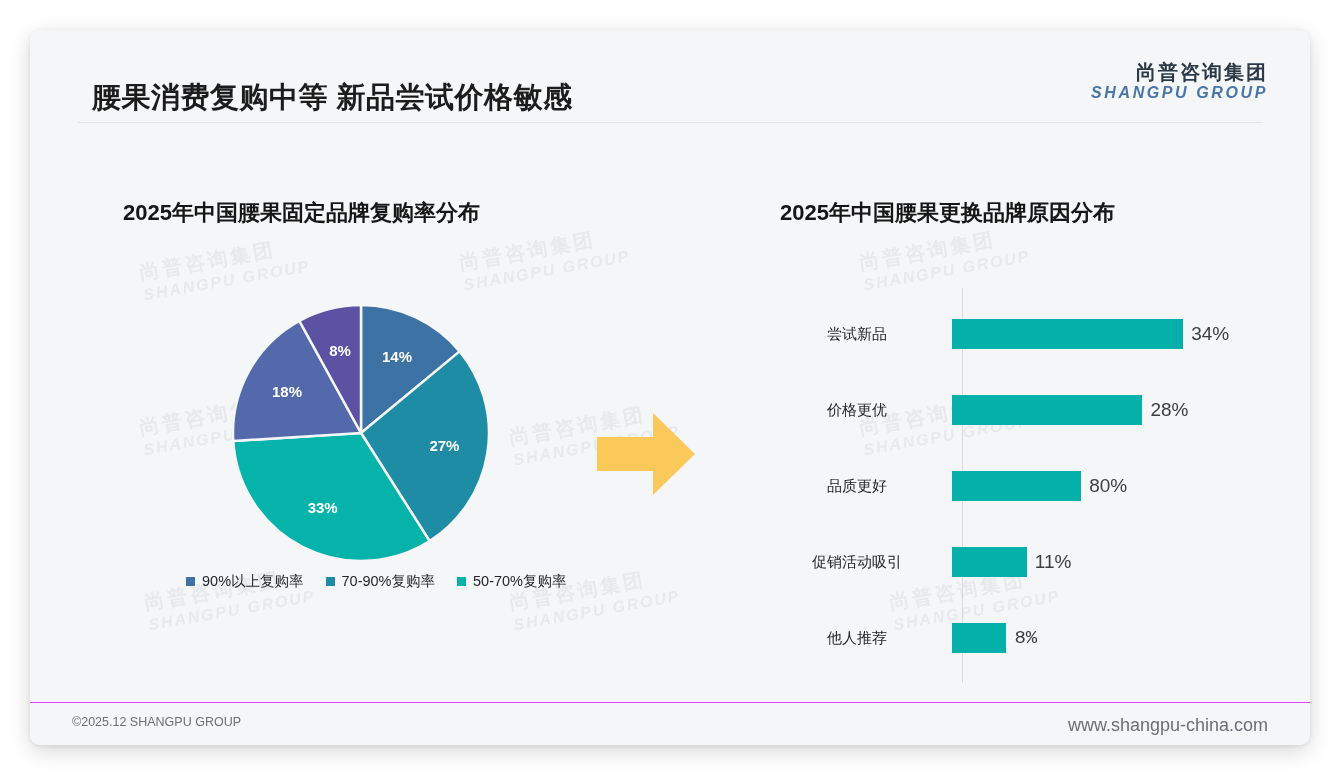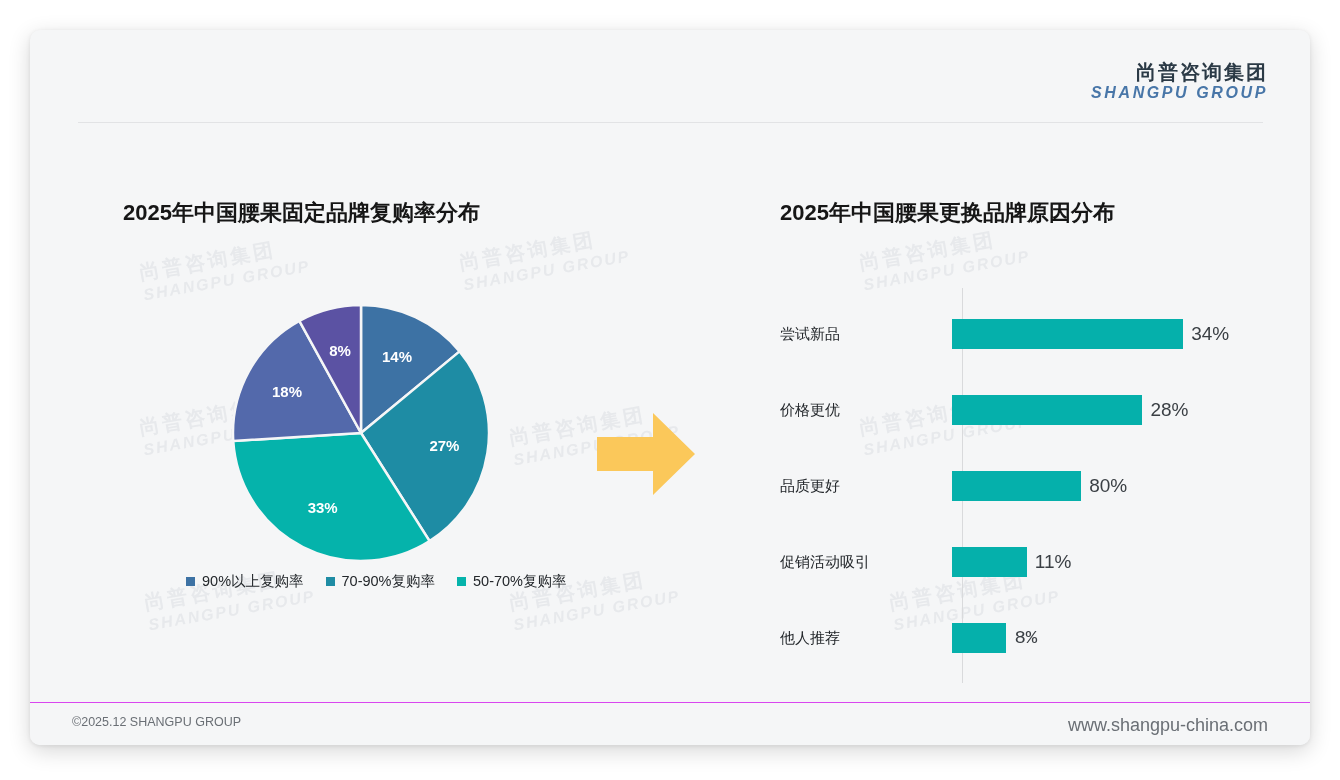--- a/index.html
+++ b/index.html
@@ -165,21 +165,21 @@
   .bar-row {
     position: absolute;
     left: 0;
     width: 100%;
     height: 40px;
     display: flex;
     align-items: center;
   }
   .bar-cat {
     width: 172px;
-    text-align: left;
+    text-align: center;
     padding-right: 18px;
     font-size: 15px;
     color: #23272b;
     white-space: nowrap;
     box-sizing: border-box;
   }
   .bar-rect {
     height: 30px;
     background: #05b0ab;
     flex: none;
@@ -236,20 +236,21 @@
     color: #6a6f75;
     white-space: nowrap;
   }
 </style>
 </head>
 <body>
 
 <div id="slide">
 
   <div id="header">
+    <div id="page-title">腰果消费复购中等 新品尝试价格敏感</div>
     <div id="logo">
       <div id="logo-cn">尚普咨询集团</div>
       <div id="logo-en">SHANGPU GROUP</div>
     </div>
     <div id="header-divider"></div>
   </div>
 
   <div class="wm" style="left:110px; top:215px;">
     <span class="wm-cn">尚普咨询集团</span>
     <span class="wm-en">SHANGPU GROUP</span>

